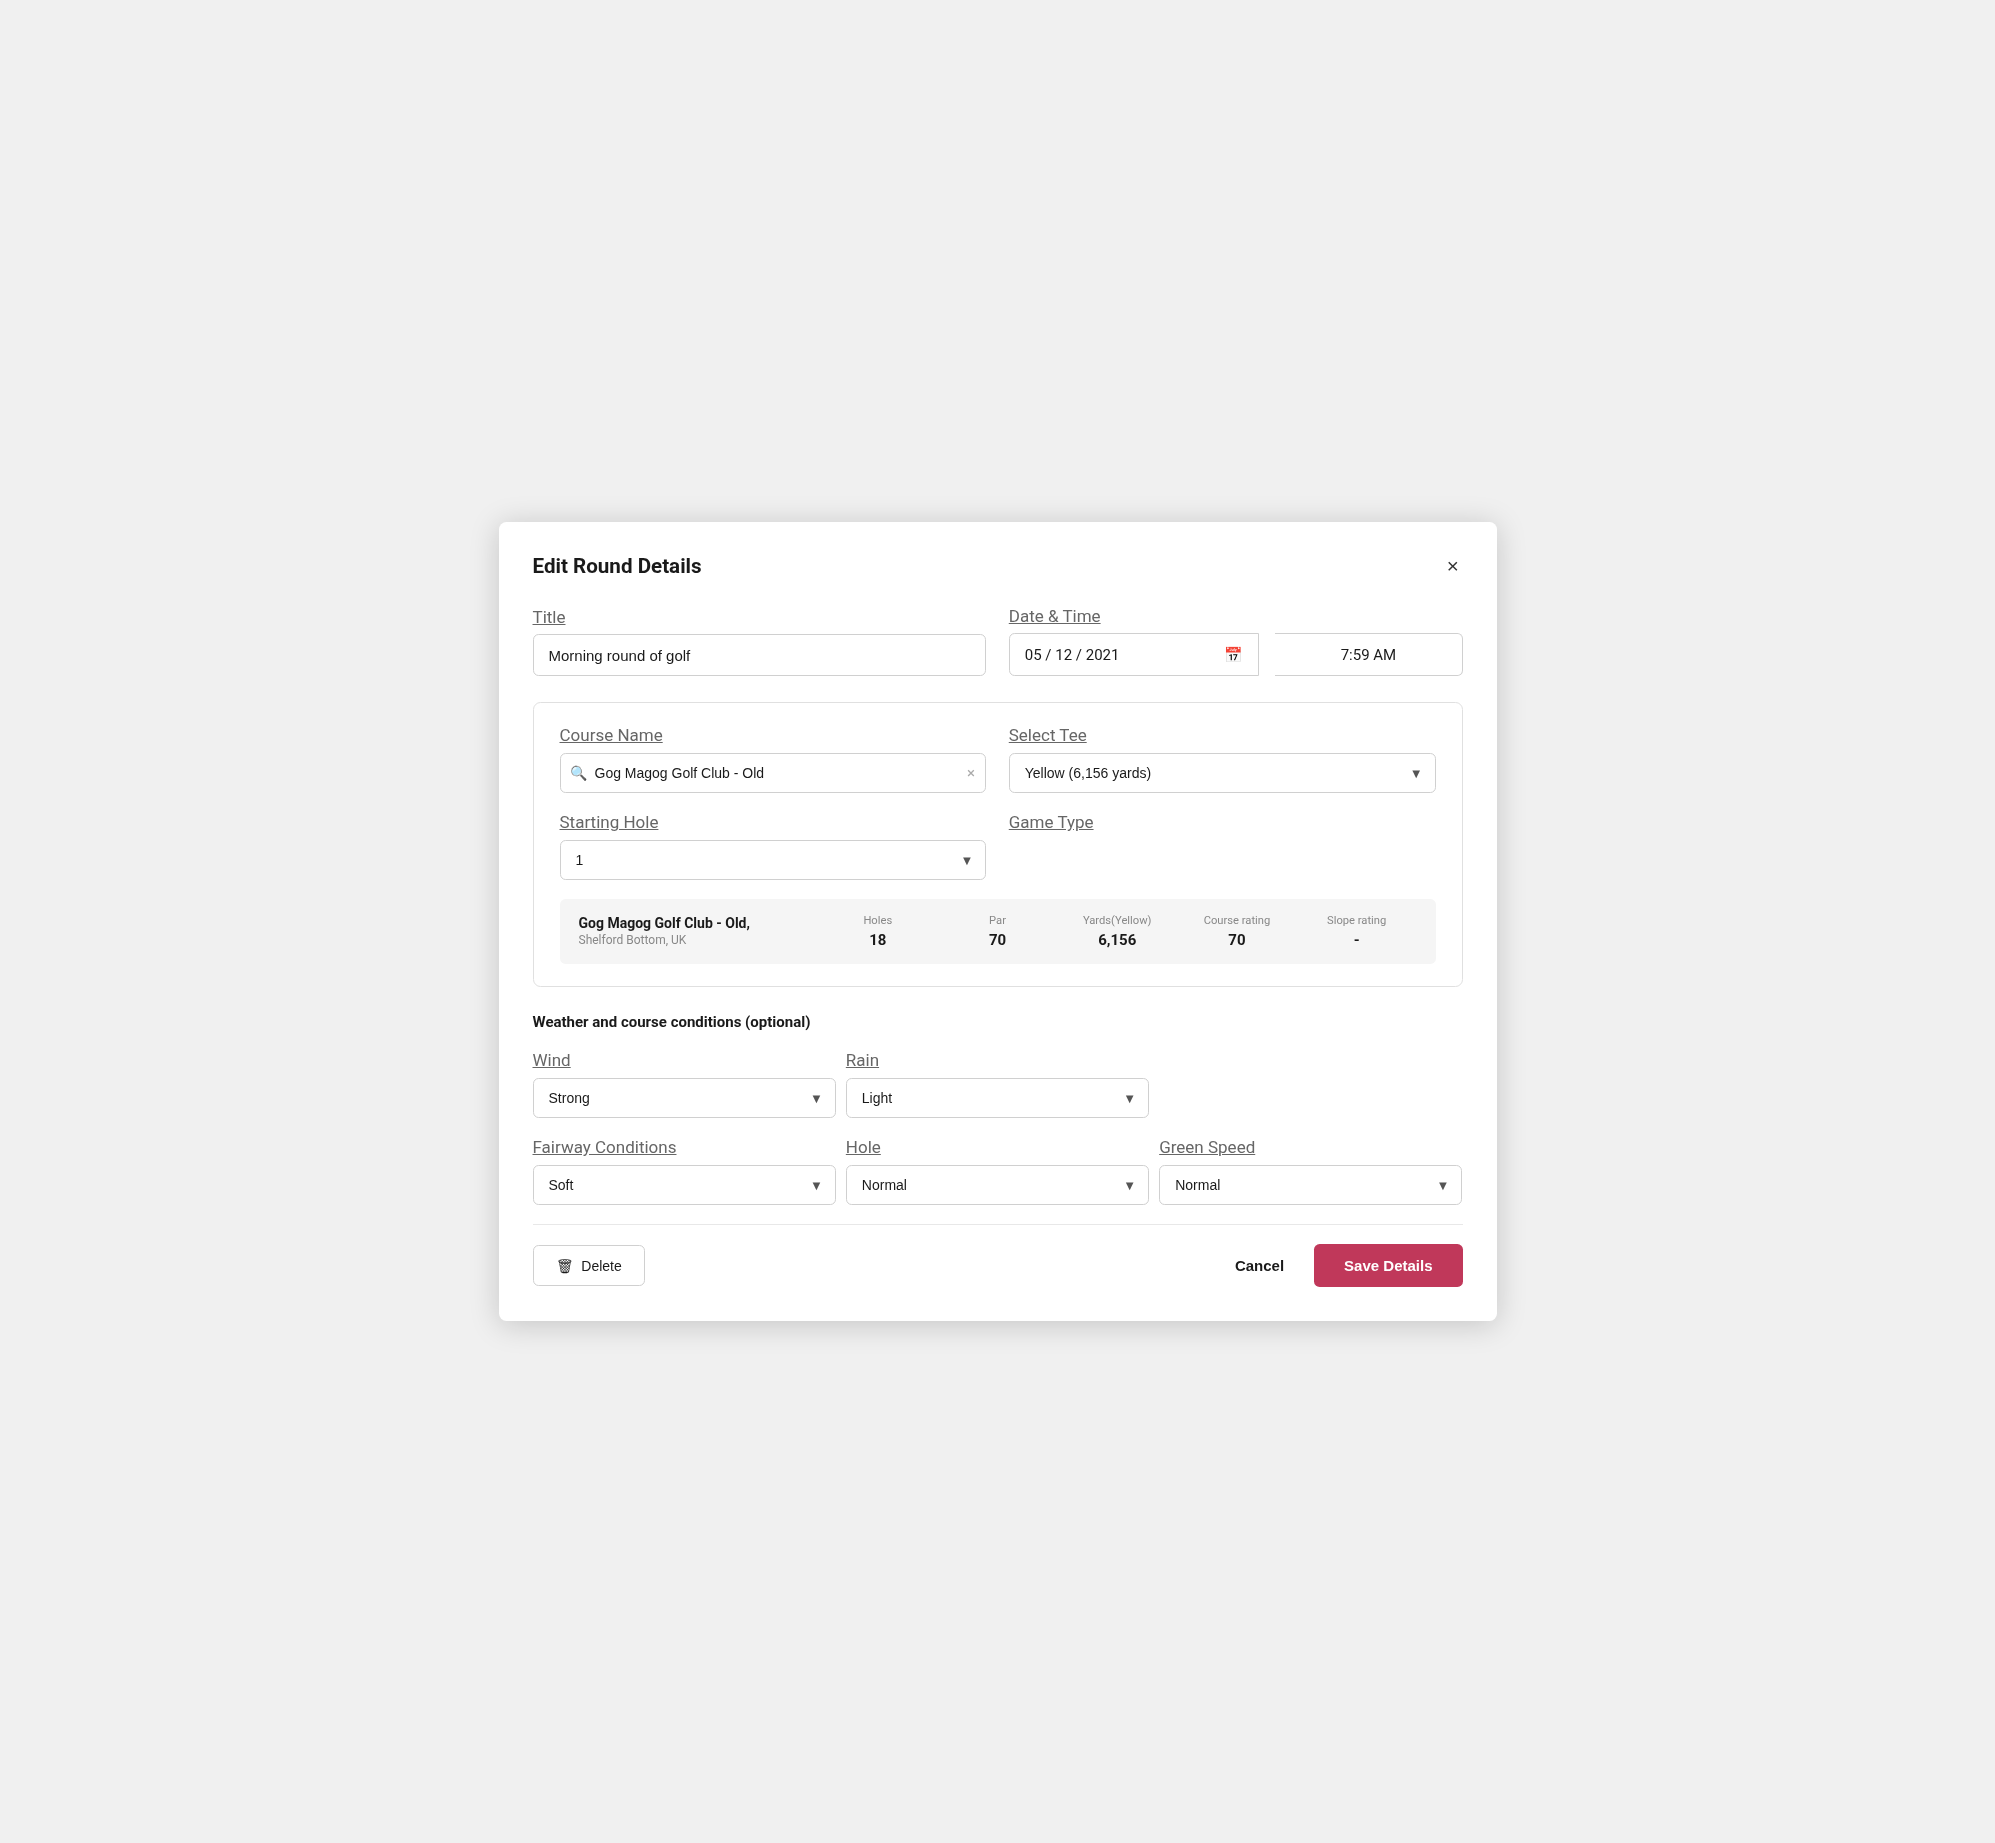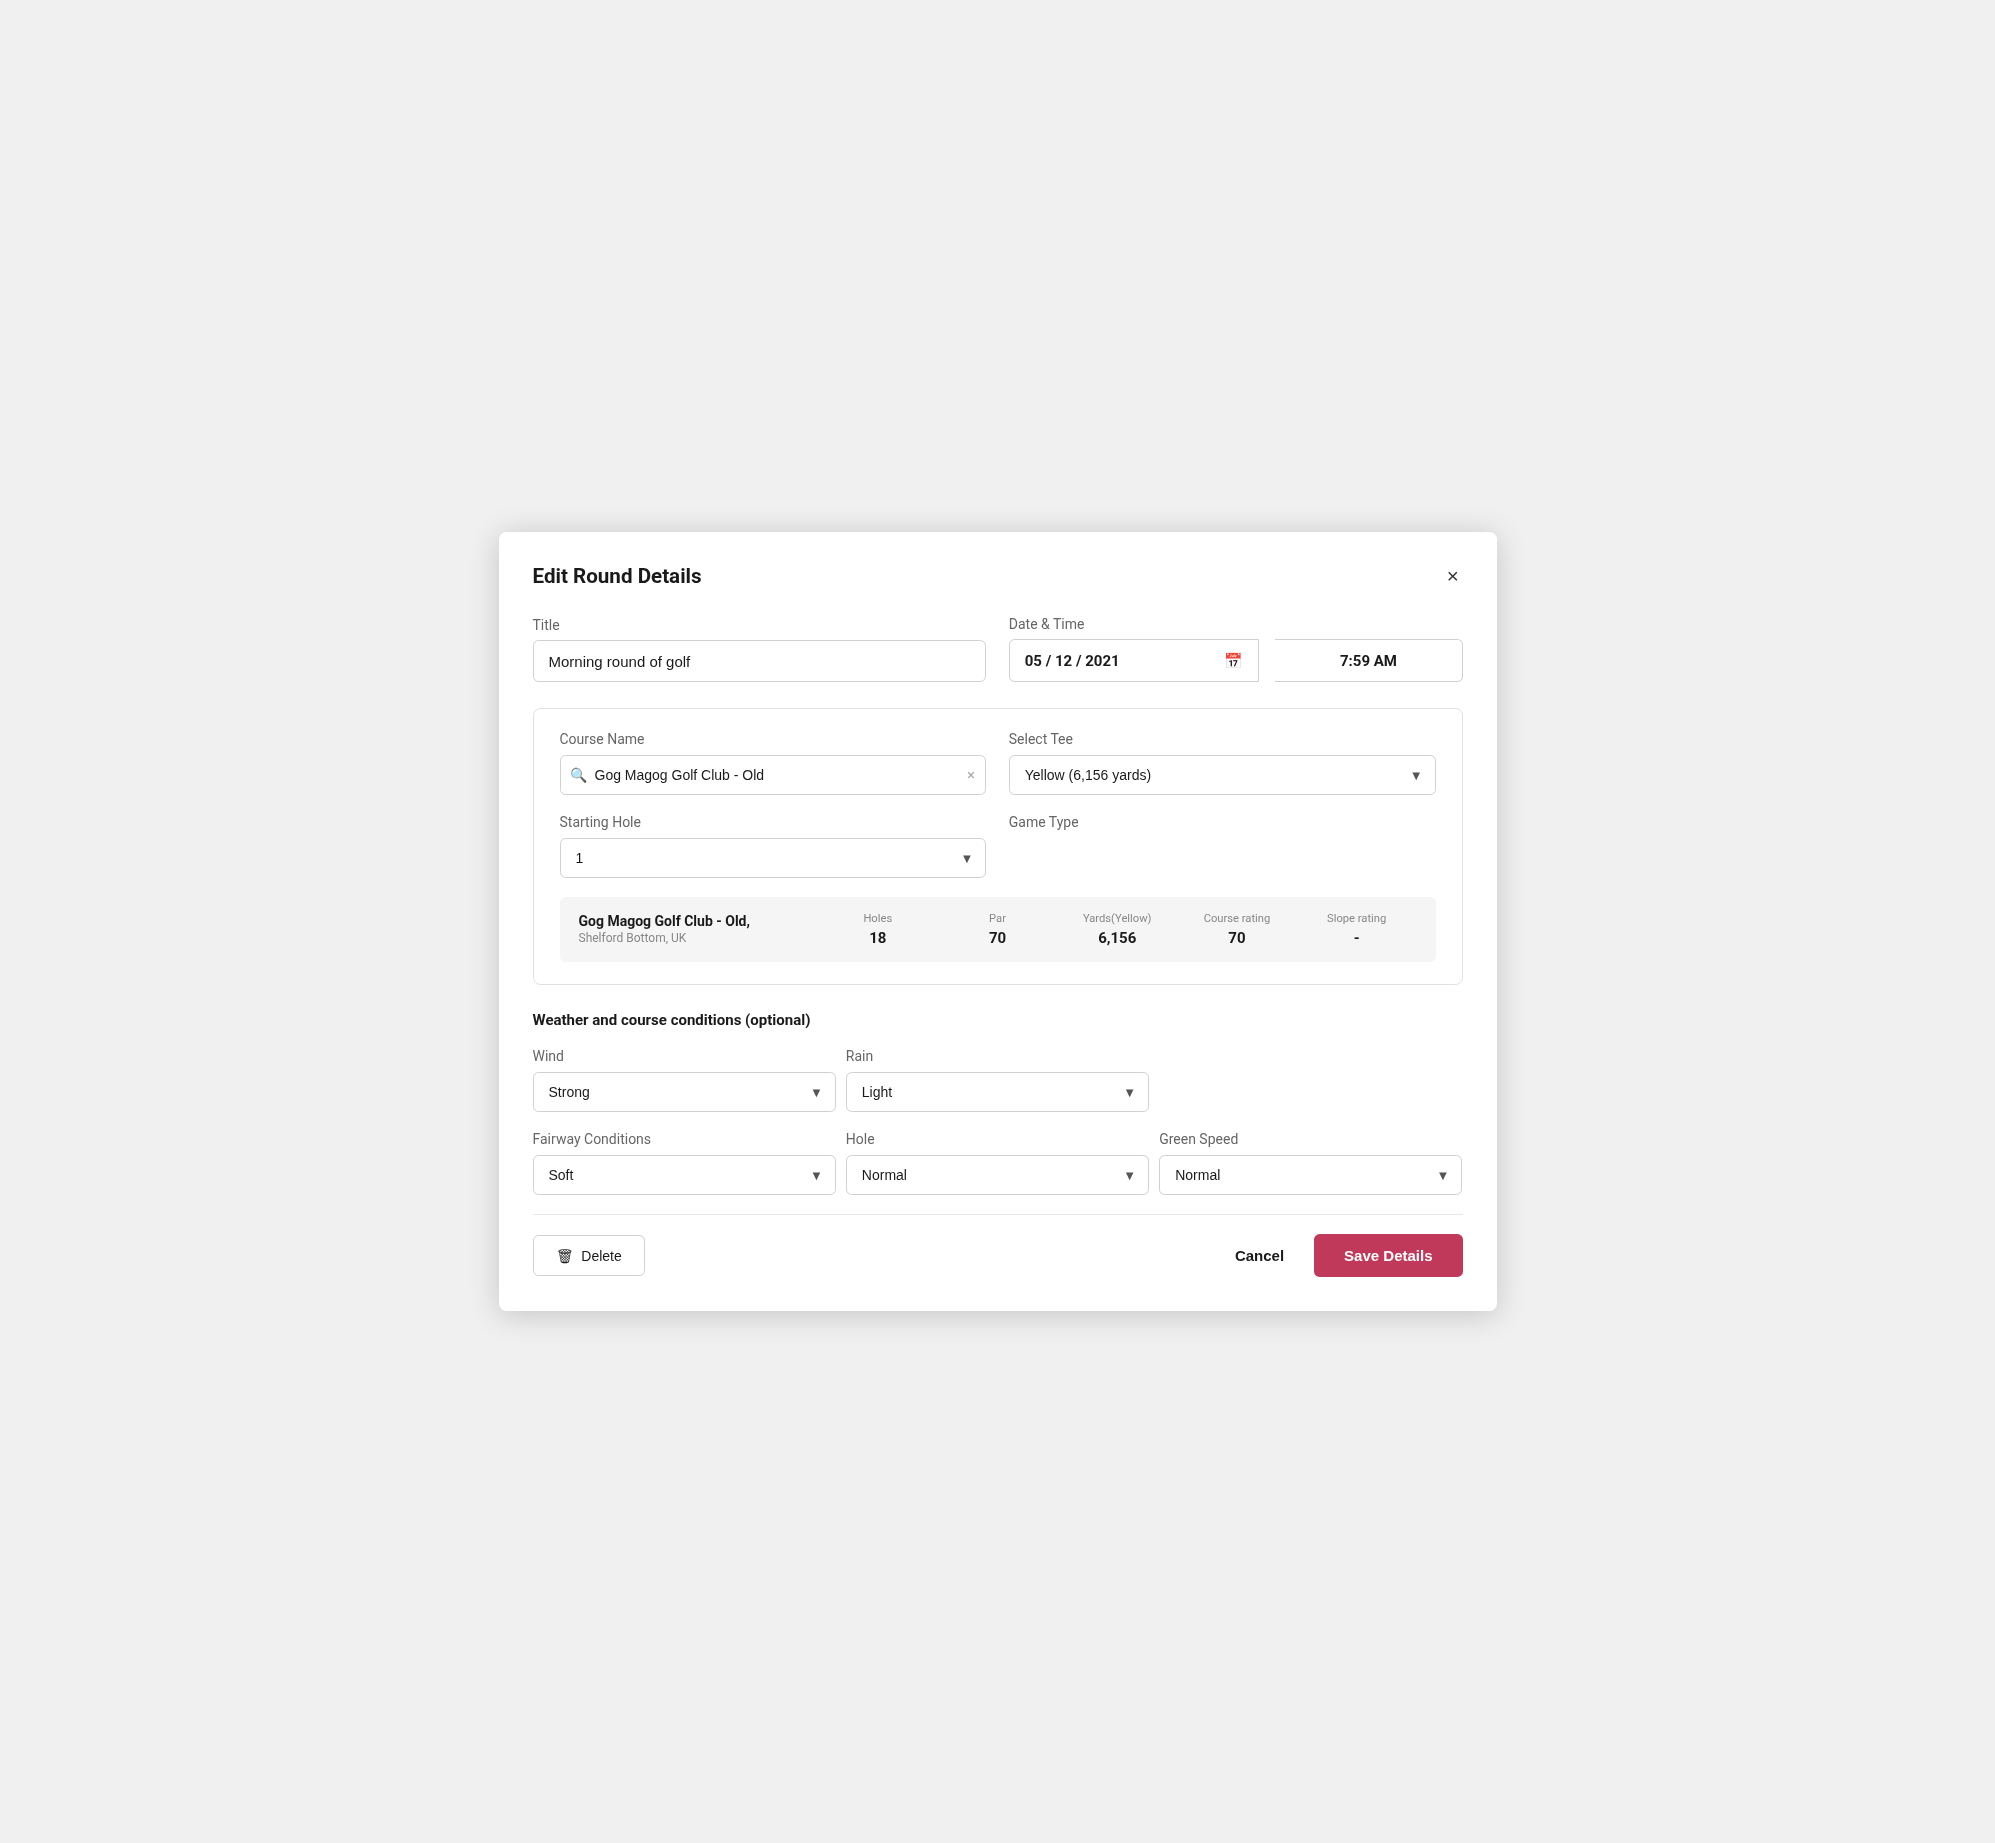--- a/index.html
+++ b/index.html
@@ -45,32 +45,32 @@
       display: flex;
       gap: 22.5px;
       margin-bottom: 26px;
       align-items: flex-end;
     }
     .field-group {
       display: flex;
       flex-direction: column;
     }
     .field-label {
-      font-size: 14px;
+      font-size: 17px;
       color: #666;
       margin-bottom: 7.5px;
+      text-decoration: underline;
     }
     .title-field {
       flex: 1;
     }
     .datetime-field {
       flex: 1;
       display: flex;
       gap: 16px;
-      font-weight: bold;
     }
     .text-input {
       border: 1.4px solid #d0d0d0;
       border-radius: 5.6px;
       padding: 11.2px 15px;
       font-size: 15px;
       color: #1a1a1a;
       outline: none;
       width: 100%;
     }

